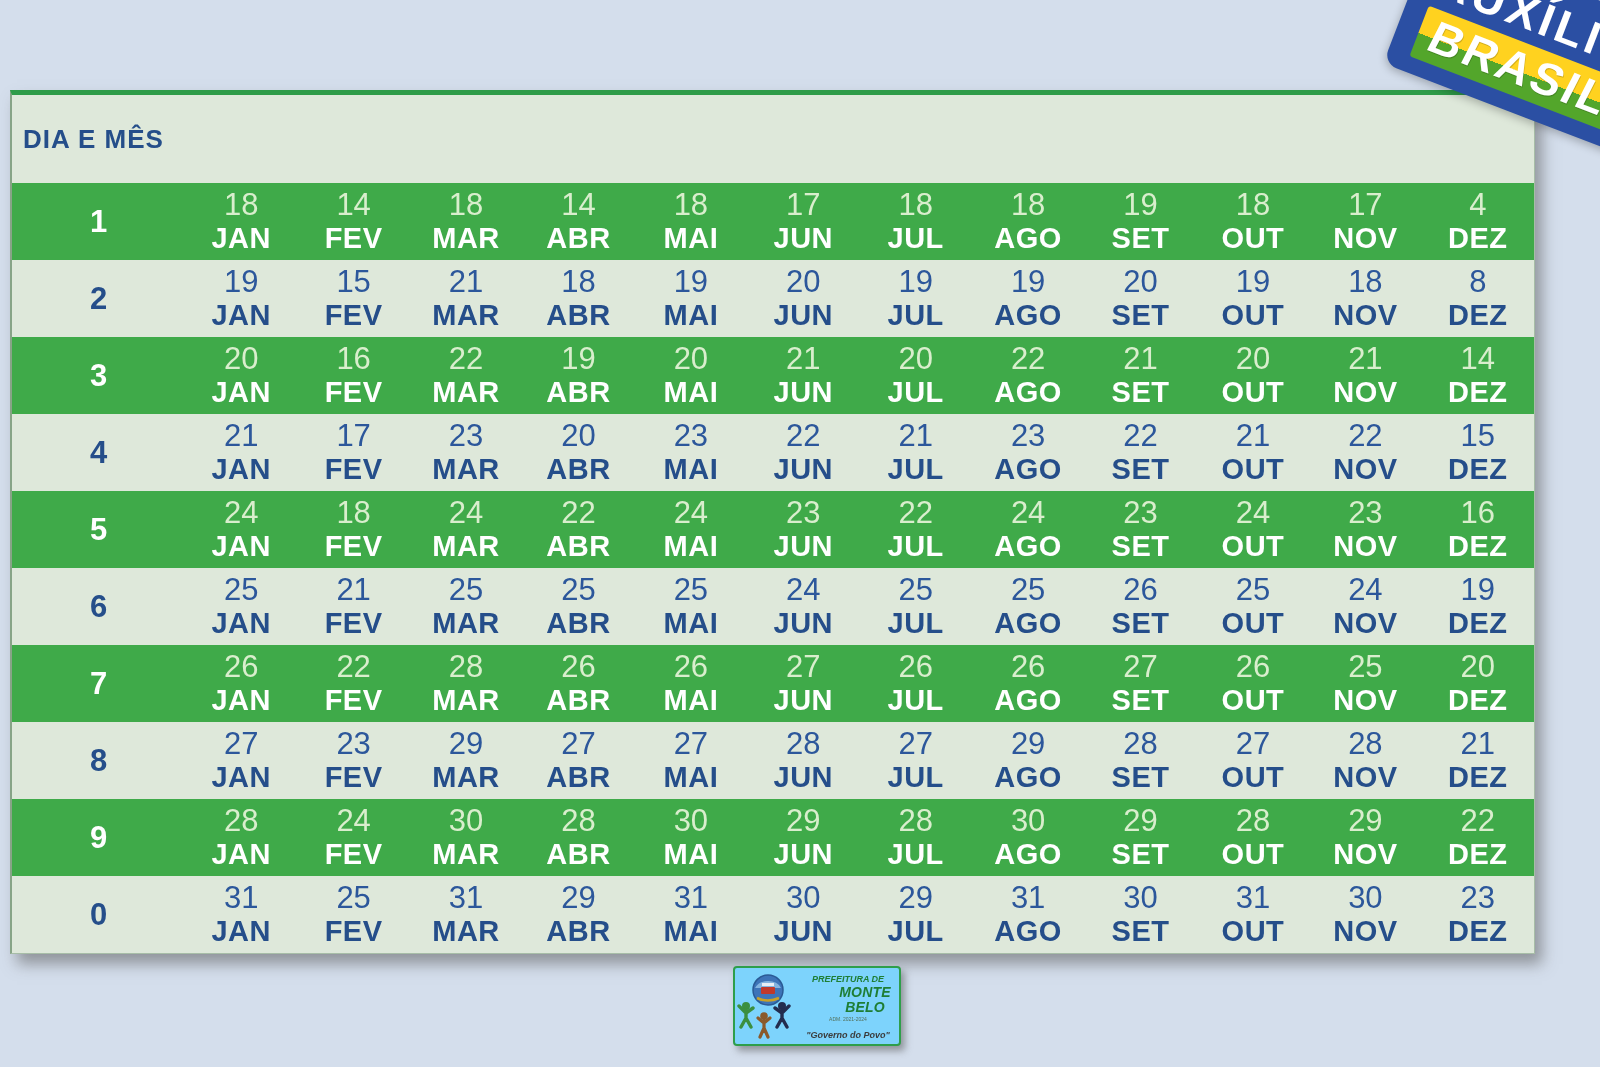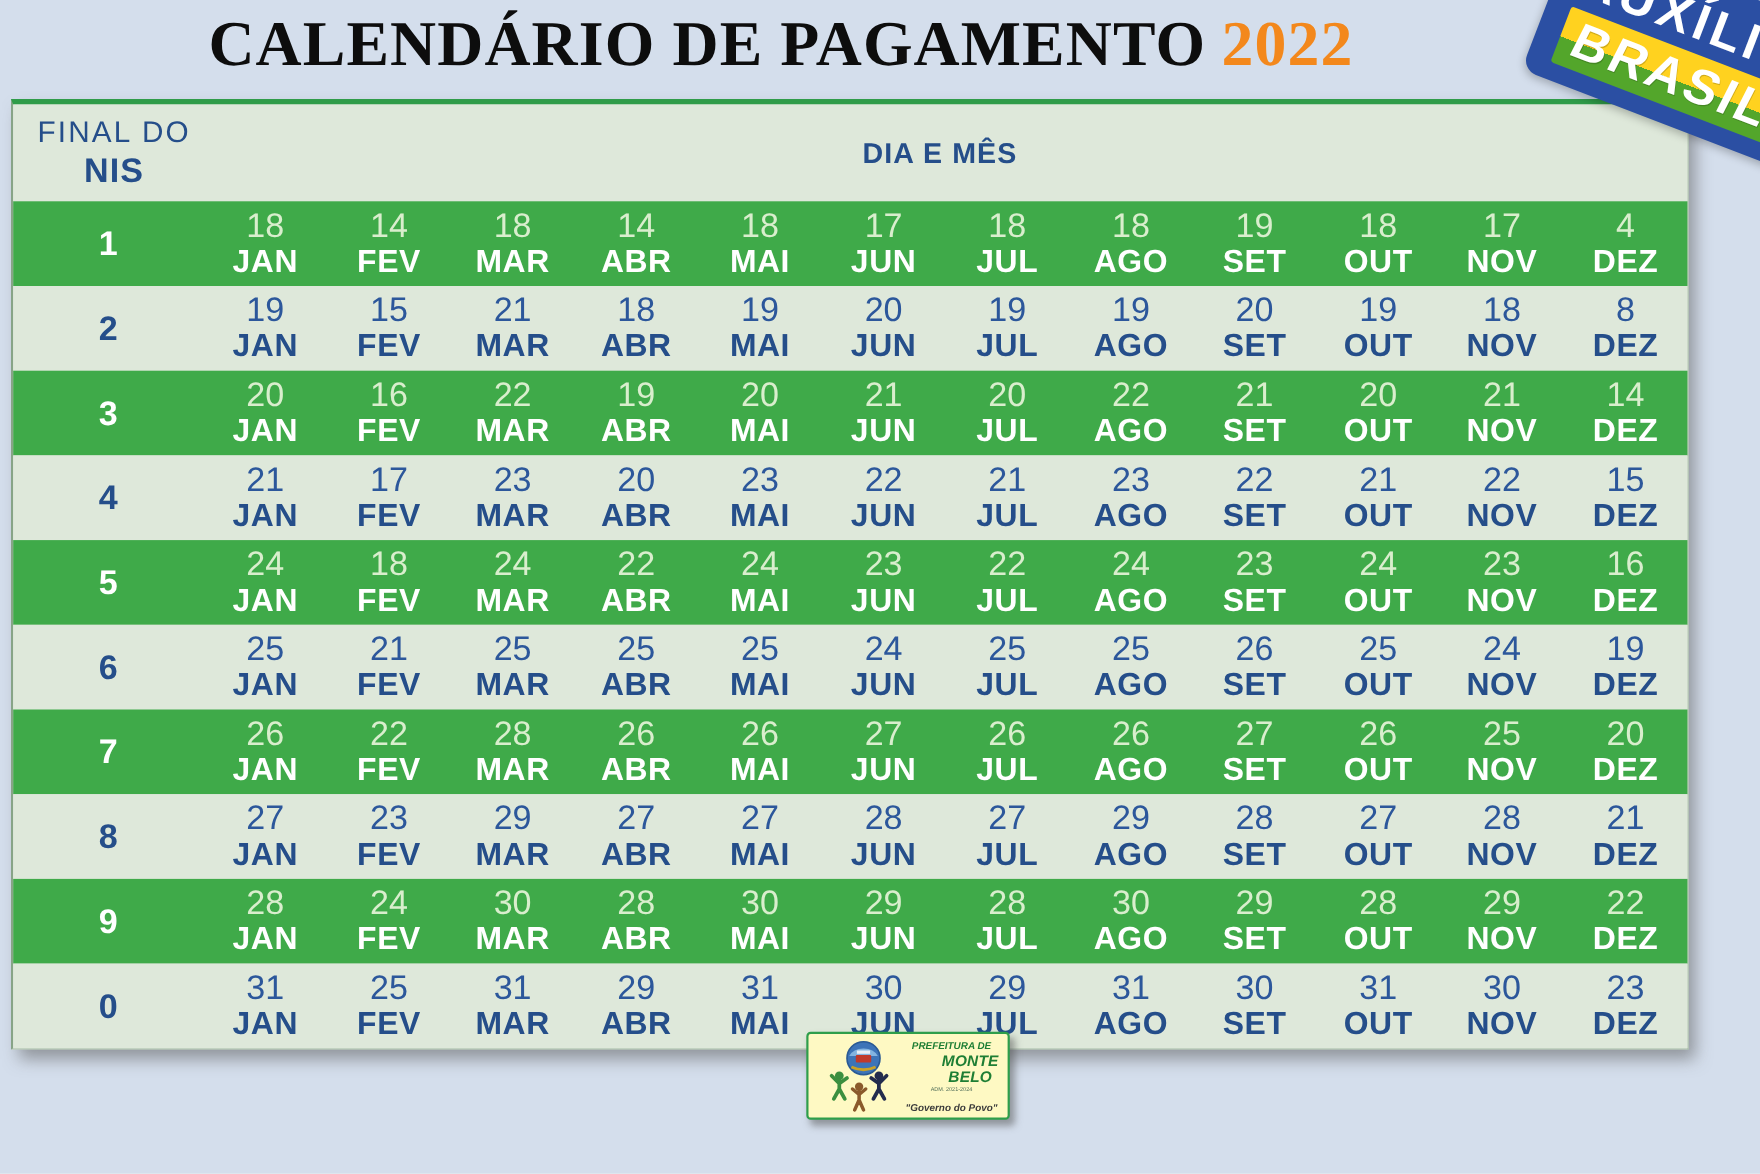--- a/index.html
+++ b/index.html
@@ -96,60 +96,50 @@
   .date-cell{text-align:center;padding-top:5px;}
   .date-cell .day{font-size:31px;line-height:34px;font-weight:400;}
   .date-cell .month{font-size:29px;line-height:32px;font-weight:bold;letter-spacing:.5px;}
   .cal-row.green .day{color:#d9eecd;}
   .cal-row.green .month{color:#ffffff;}
   .cal-row.light .day{color:#2c579b;}
   .cal-row.light .month{color:#254e8a;}
 
   
   .logo-box{
-    position:absolute;left:733px;top:938px;
+    position:absolute;left:733px;top:966px;
     width:164px;height:76px;
-    background:#fef9c3;
+    background:#7dd3fc;
     border:2px solid #2e9e4b;
     border-radius:4px;
     box-shadow:4px 5px 7px rgba(80,80,80,.5);
     display:flex;
-    padding-left:17px;
   }
   .emblem{position:relative;width:62px;height:100%;flex:none;}
   .logo-text{flex:1;text-align:center;padding-top:7px;}
   .lt1{font-size:9px;font-weight:700;font-style:italic;color:#1e7e34;line-height:1.1;}
   .lt2{font-size:14px;font-weight:800;font-style:italic;color:#1e7e34;line-height:1.1;letter-spacing:.2px;margin-left:34px;}
   .lt3{font-size:5px;color:#53705a;line-height:1.3;}
   .lt4{font-size:9px;font-weight:700;font-style:italic;color:#3b3b3b;margin-top:8px;}
 </style>
 </head>
 <body>
 
 <div class="page">
 
-  <div class="title">
-    <span>CALENDÁRIO DE PAGAMENTO</span><span class="year">2022</span>
-  </div>
 
   <div class="badge">
     <div class="badge-line1">AUXÍLIO</div>
     <div class="badge-line2">
       <span>BRASIL</span>
     </div>
   </div>
 
   <div class="calendar">
     <div class="cal-header">
-      <div class="nis-head">
-        <div class="nis-head-inner">
-          <div class="l1">FINAL DO</div>
-          <div class="l2">NIS</div>
-        </div>
-      </div>
       <div class="main-head">
         <span class="b">DIA E MÊS</span>
       </div>
     </div>
     <div id="cal-rows">
         <div class="cal-row green">
           <div class="nis-cell">1</div>
           <div class="date-cell">
             <div class="day">18</div>
             <div class="month">JAN</div>

